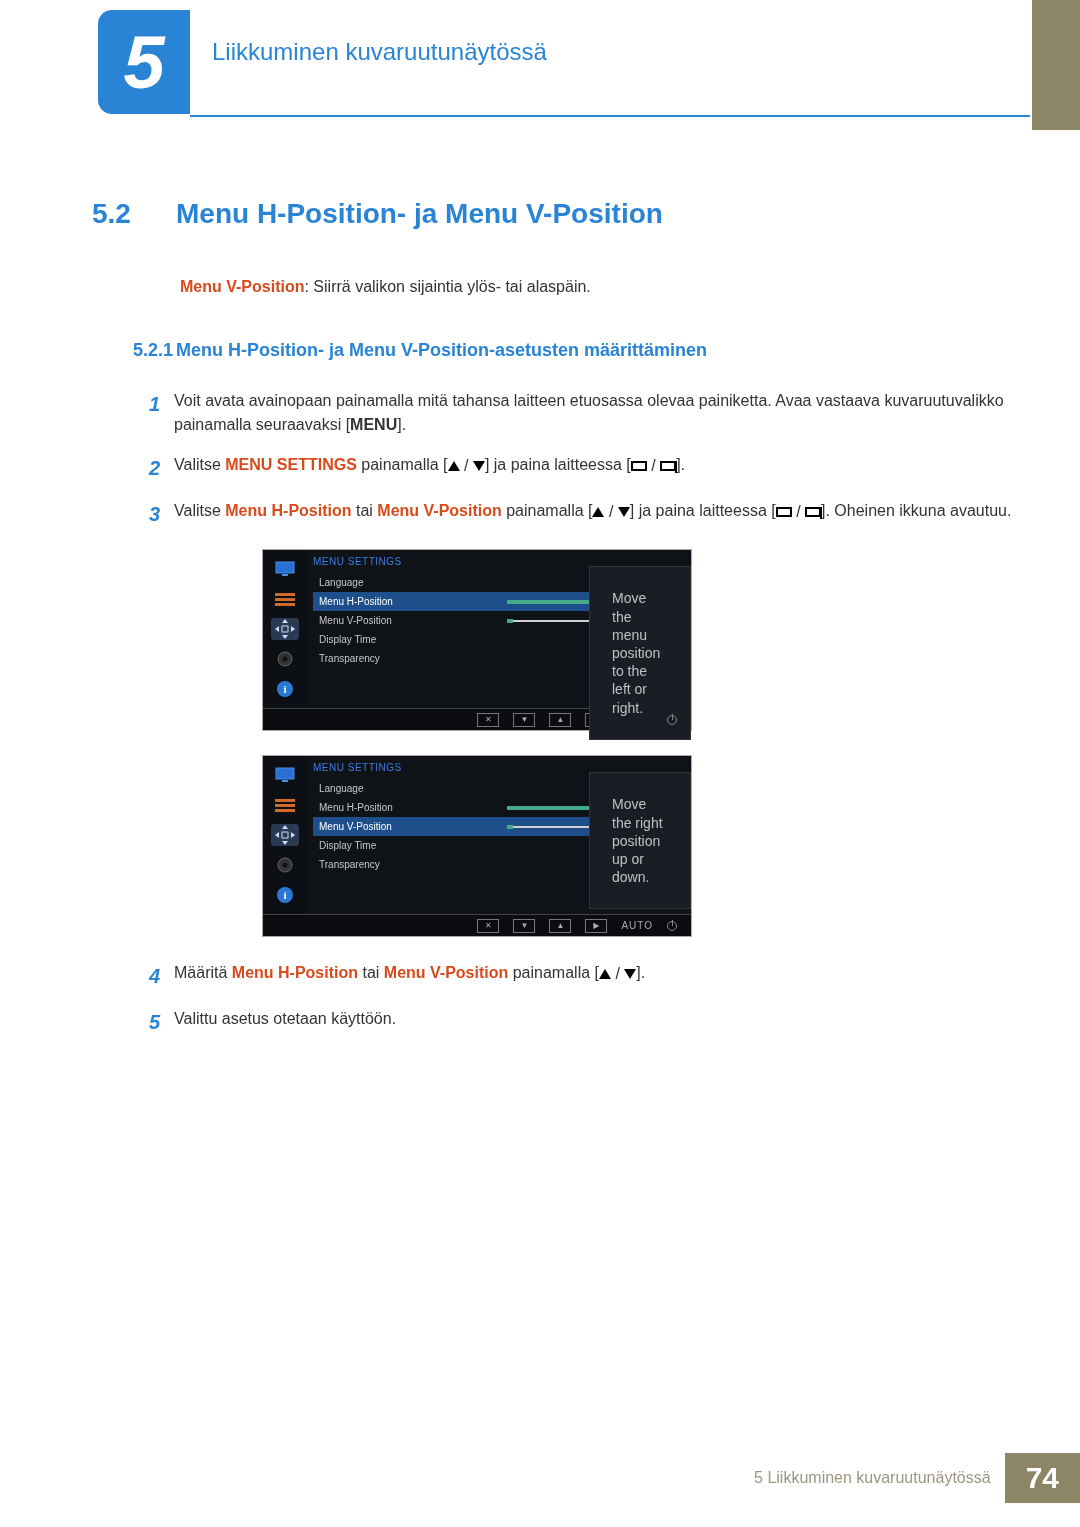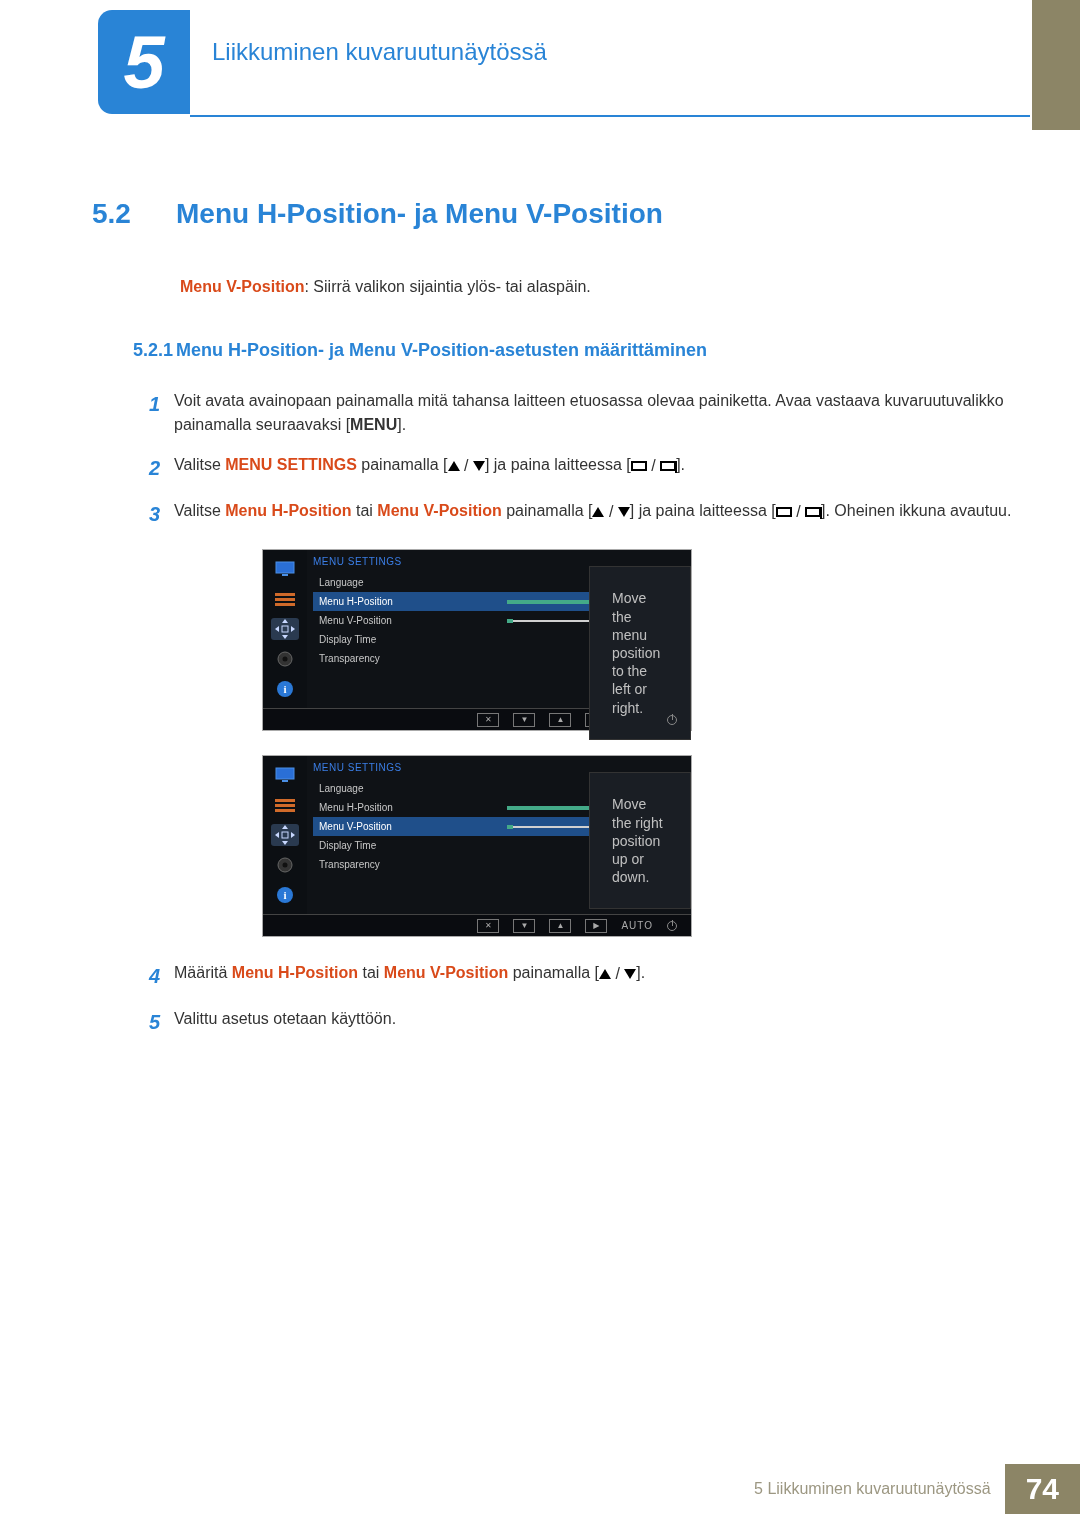--- a/index.html
+++ b/index.html
@@ -43,21 +43,21 @@
   .osd-row.sel .val { color:#f09060; }
   .slider { width:100px; height:2px; background:#d0d0d0; margin-right:8px; position:relative; }
   .slider .fill { position:absolute; left:0; top:-1px; height:4px; background:#4a8; }
   .osd-tip { position:absolute; top:8px; right:0; width:102px; background:#1a1e24; padding:22px; font-size:14px; color:#c0c0c0; line-height:1.3; border:1px solid #333;margin-top:8px; }
   .osd-footer { height:22px; background:#0a0c10; border-top:1px solid #444; display:flex; justify-content:flex-end; align-items:center; gap:14px; padding:0 14px; }
   .osd-footer .fbtn { width:22px; height:14px; border:1px solid #777; display:flex; align-items:center; justify-content:center; color:#aaa; font-size:8px; }
   .osd-footer .auto { font-size:10px; color:#aaa; letter-spacing:1px; }
   .pwr { width:10px; height:10px; border:1px solid #888; border-radius:50%; position:relative; }
   .pwr::after { content:""; position:absolute; top:-2px; left:4px; width:1px; height:6px; background:#888; }
 
-  .footer { position:absolute; bottom:13px; right:0; display:flex; align-items:center; }
+  .footer { position:absolute; bottom:24px; right:0; display:flex; align-items:center; }
   .footer-text { color:#9c9782; font-size:16px; margin-right:14px; }
   .footer-page { background:#8c8566; color:#fff; font-size:30px; font-weight:bold; padding:8px 21px; }
 </style>
 </head>
 <body>
 
 <div class="page">
   <div class="band"></div>
   <div class="tab">
     <span class="tab-num">5</span>

